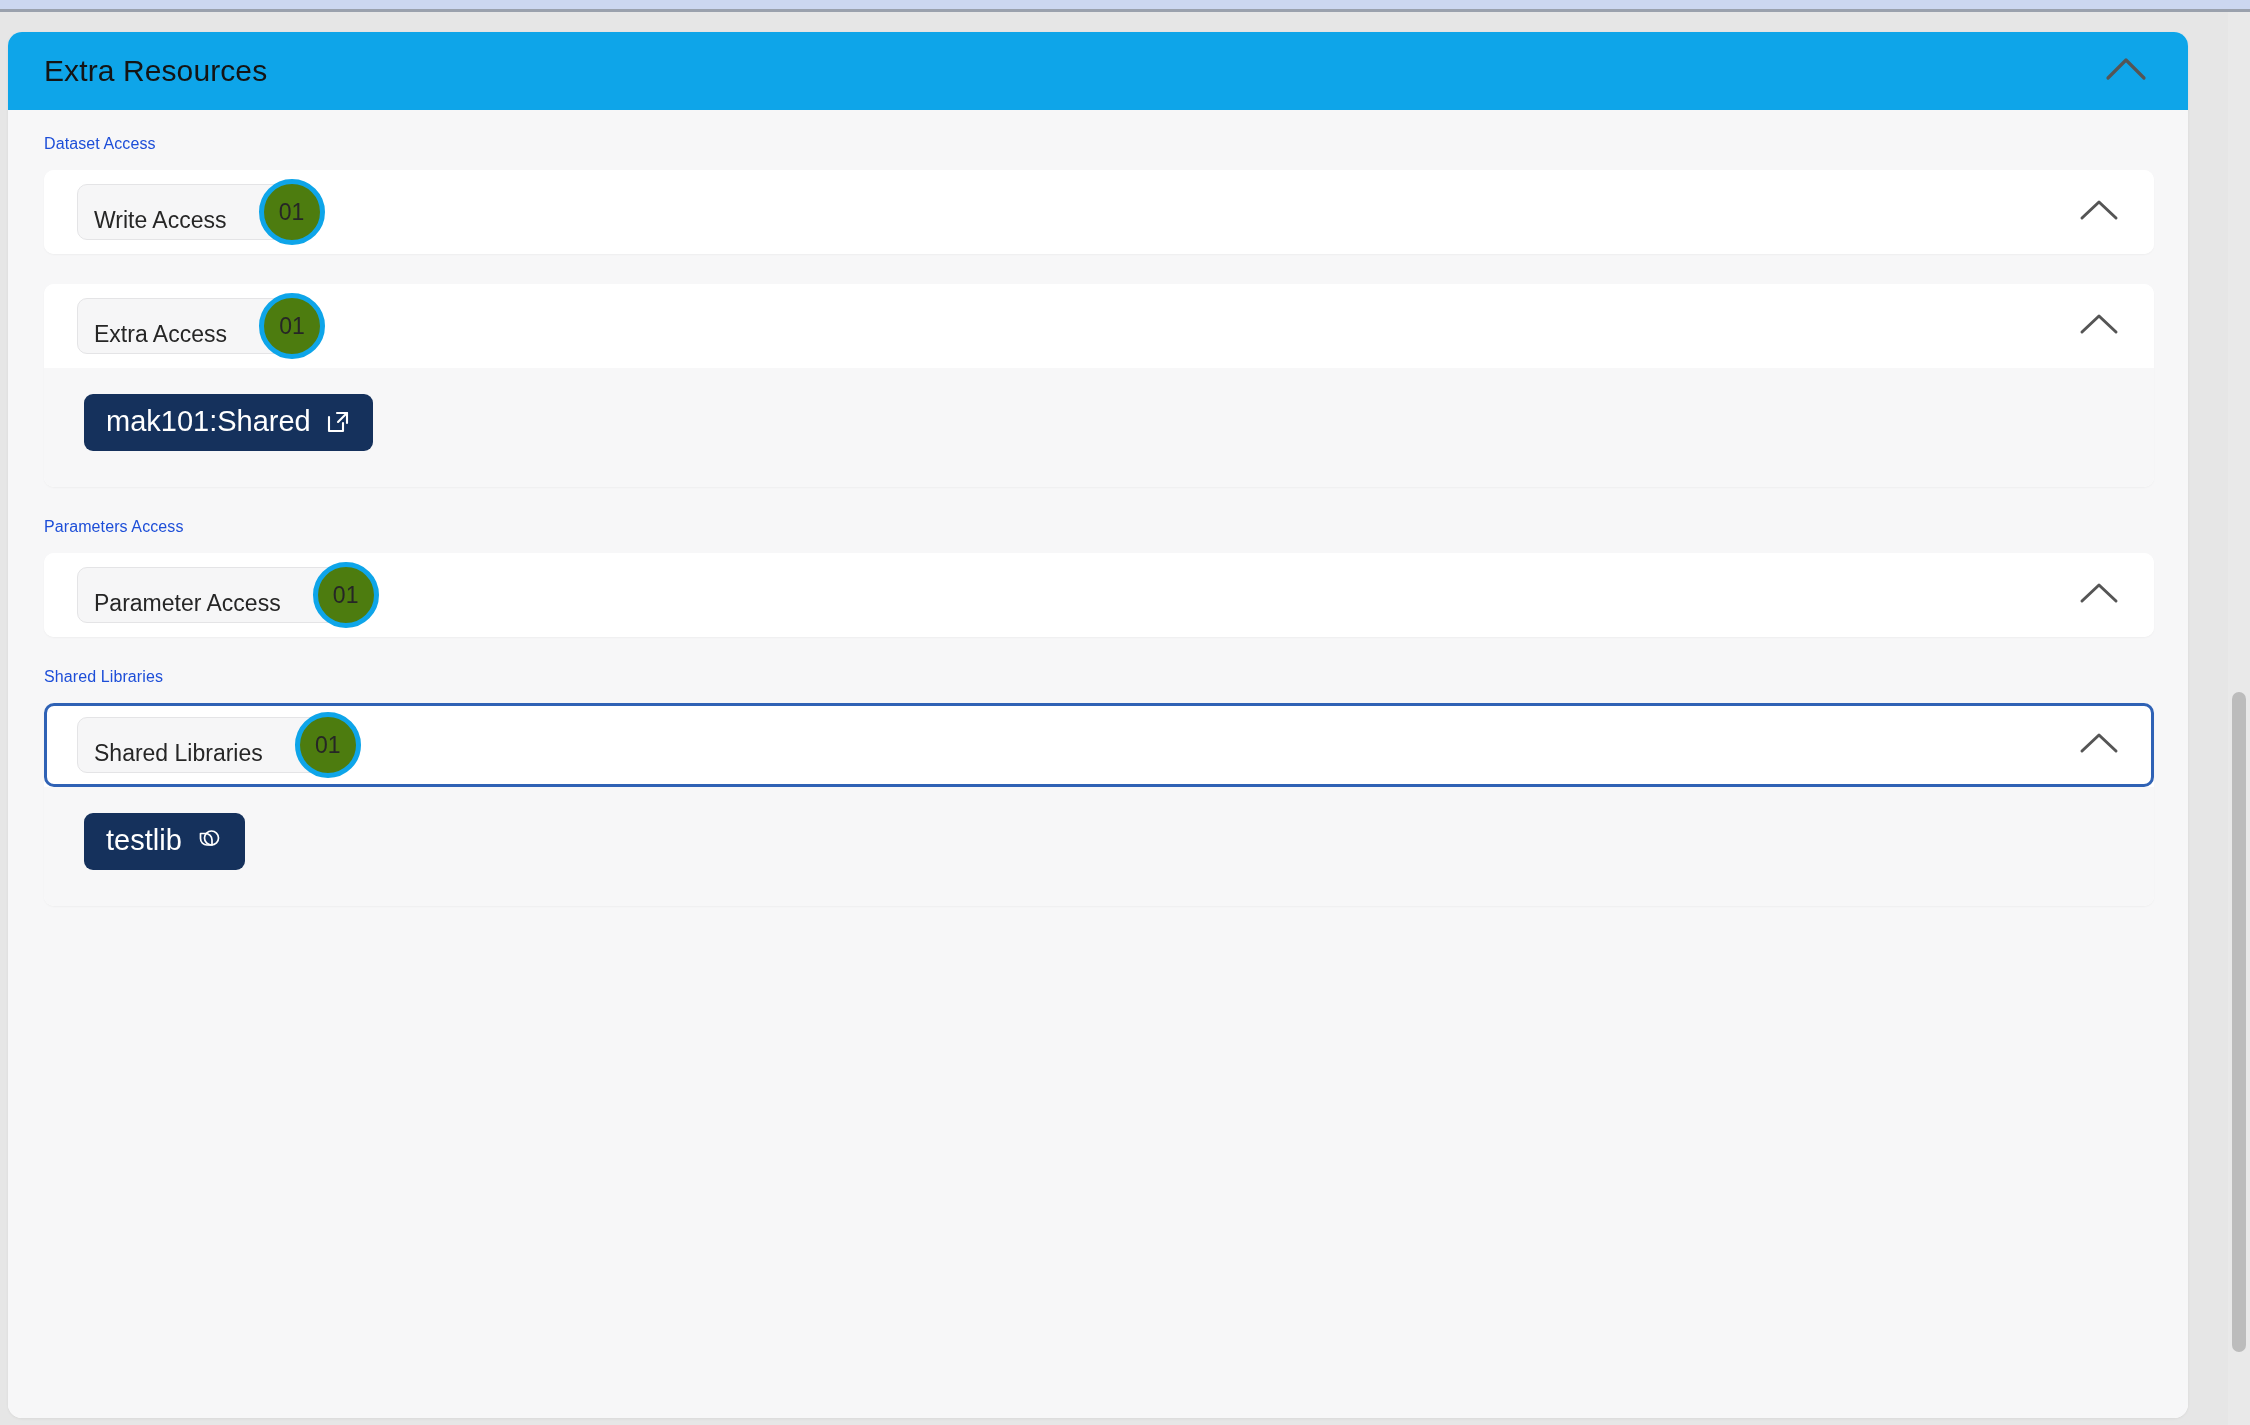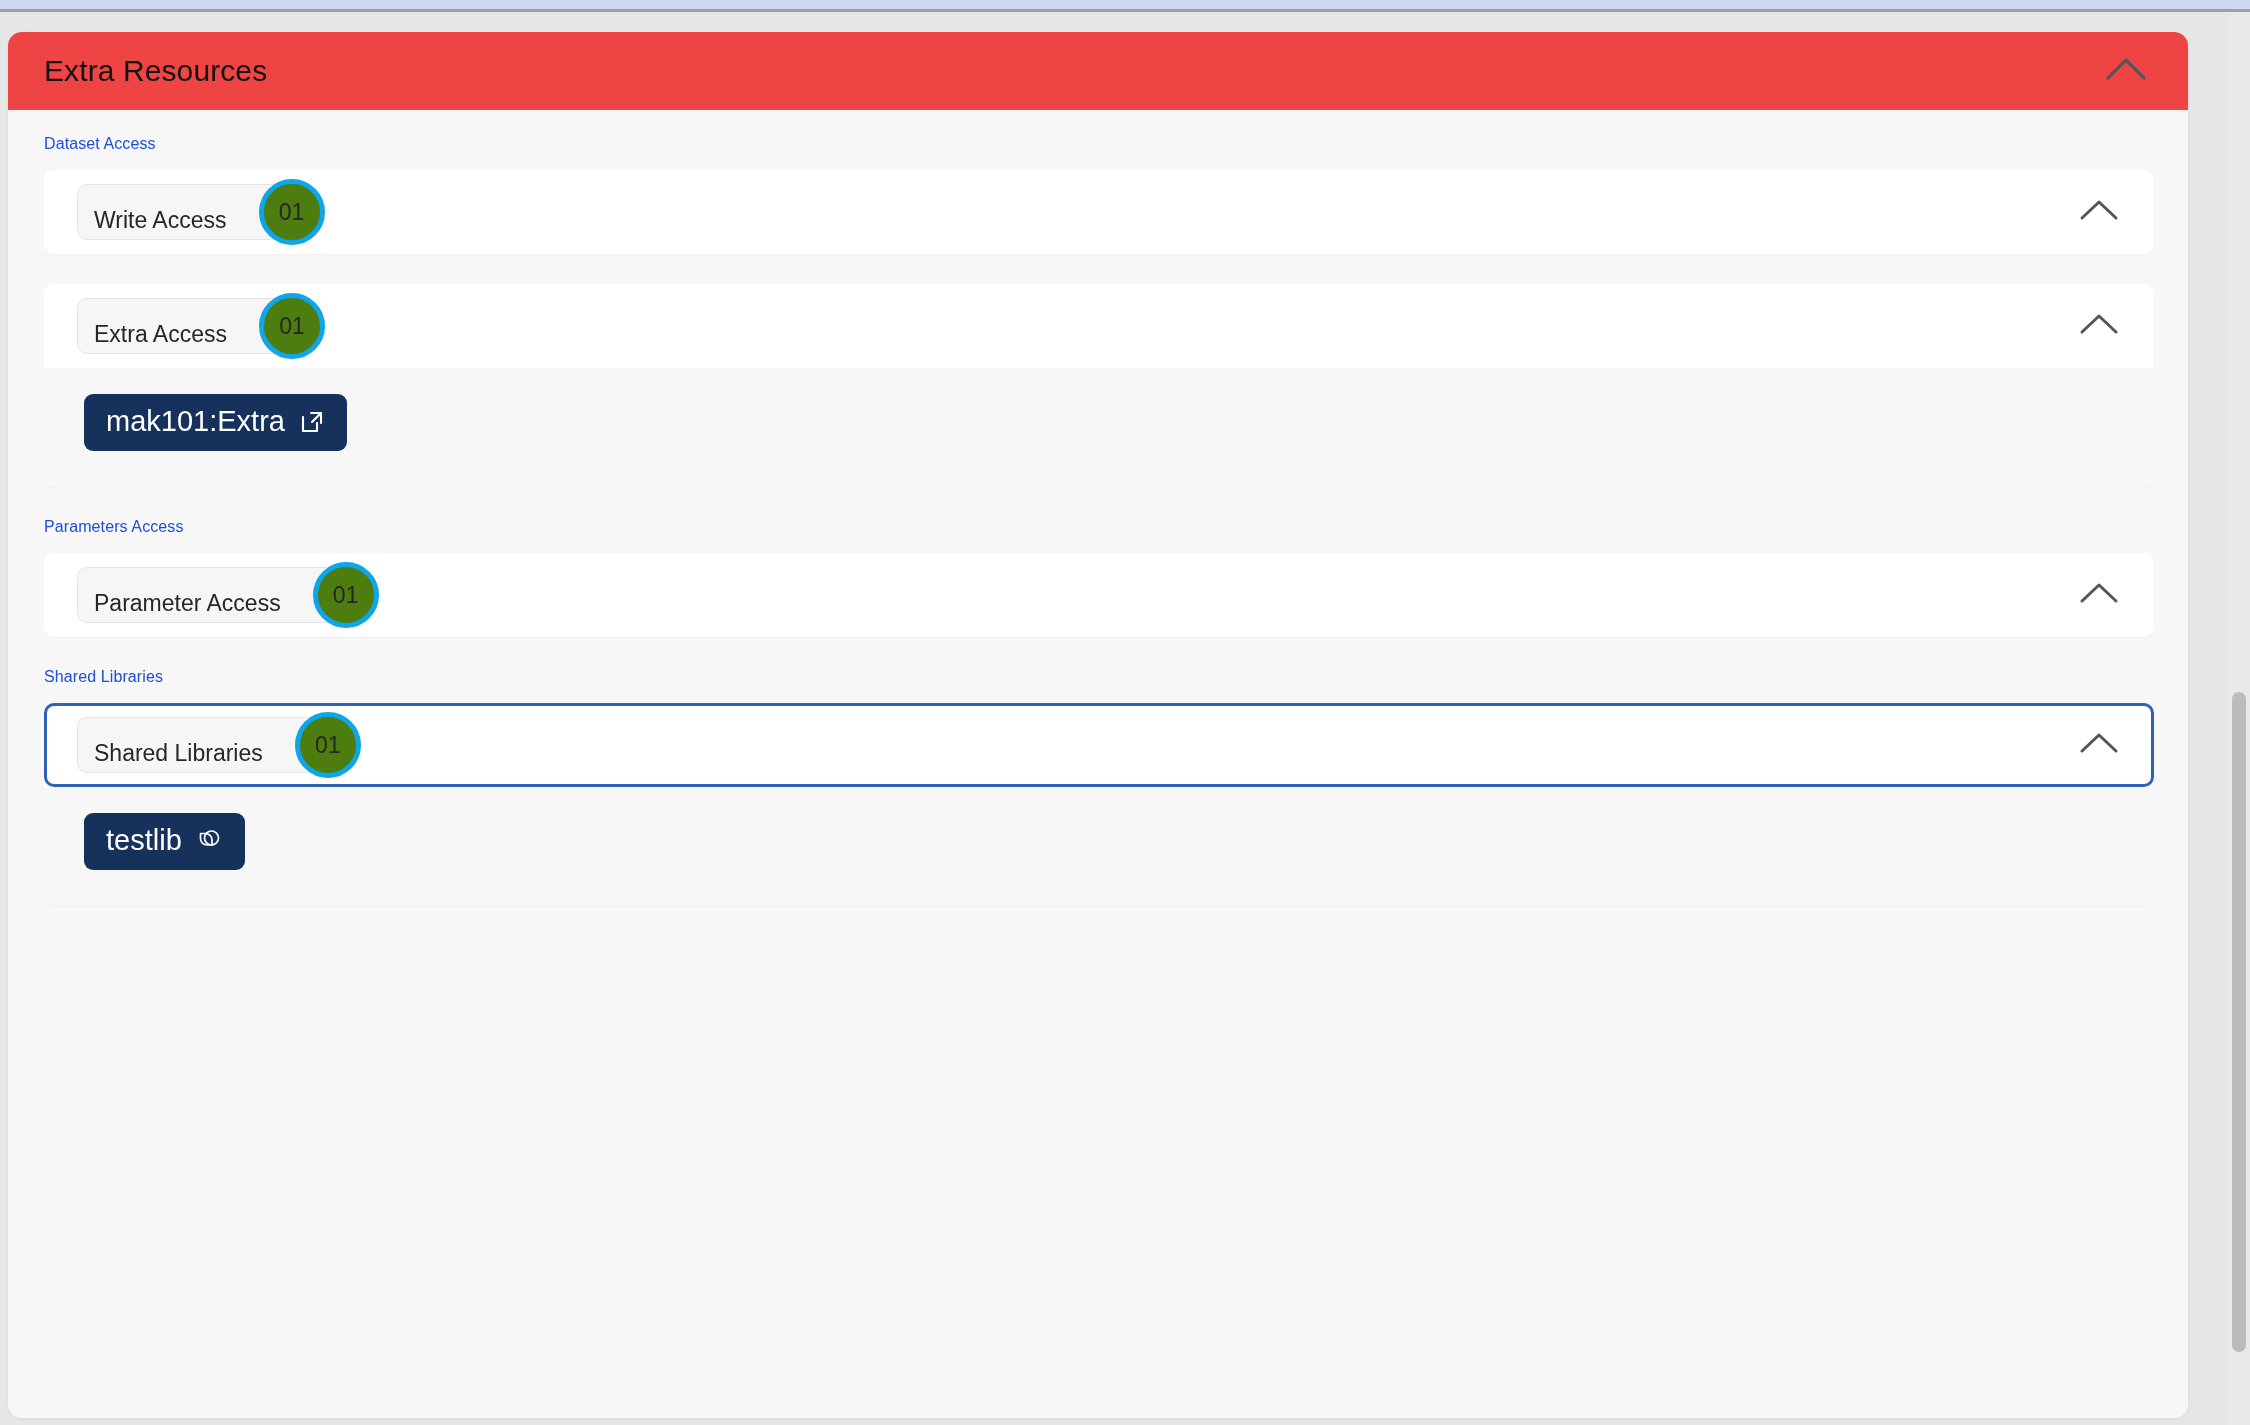--- a/index.html
+++ b/index.html
@@ -50,21 +50,21 @@
     overflow: hidden;
     box-shadow: 0 1px 3px rgba(0,0,0,0.06);
   }
 
   .card-header {
     height: 78px;
     display: flex;
     align-items: center;
     justify-content: space-between;
     padding: 0 34px 0 36px;
-    background: #ef4444;
+    background: #0ea5e9;
   }
   .card-title {
     font-size: 30px;
     color: #141414;
     letter-spacing: 0.1px;
     line-height: 1;
   }
   .chev-btn {
     width: 56px; height: 44px;
     display: flex; align-items: center; justify-content: center;
@@ -238,21 +238,21 @@
                   <div class="pill-badge">01</div>
                 </div>
                 <div class="acc-chev">
                   <span><svg width="40" height="24" viewBox="0 0 40 24">
                       <polyline points="3,20 20,4 37,20" fill="none" stroke="#555" stroke-width="3" stroke-linecap="round" stroke-linejoin="round"></polyline>
                     </svg></span>
                 </div>
               </div>
               <div class="acc-panel">
                 <div class="chip">
-                  <span>mak101:Extra</span>
+                  <span>mak101:Shared</span>
                   <span>
                     <svg width="26" height="26" viewBox="0 0 26 26">
                       <path d="M4 8 L4 22 L18 22 L18 14" fill="none" stroke="#fff" stroke-width="2.1" stroke-linecap="round" stroke-linejoin="round"></path>
                       <polyline points="12,4 22,4 22,14" fill="none" stroke="#fff" stroke-width="2.1" stroke-linecap="round" stroke-linejoin="round"></polyline>
                       <line x1="22" y1="4" x2="13" y2="13" stroke="#fff" stroke-width="2.1" stroke-linecap="round"></line>
                     </svg>
                   </span>
                 </div>
               </div>
             </div>

